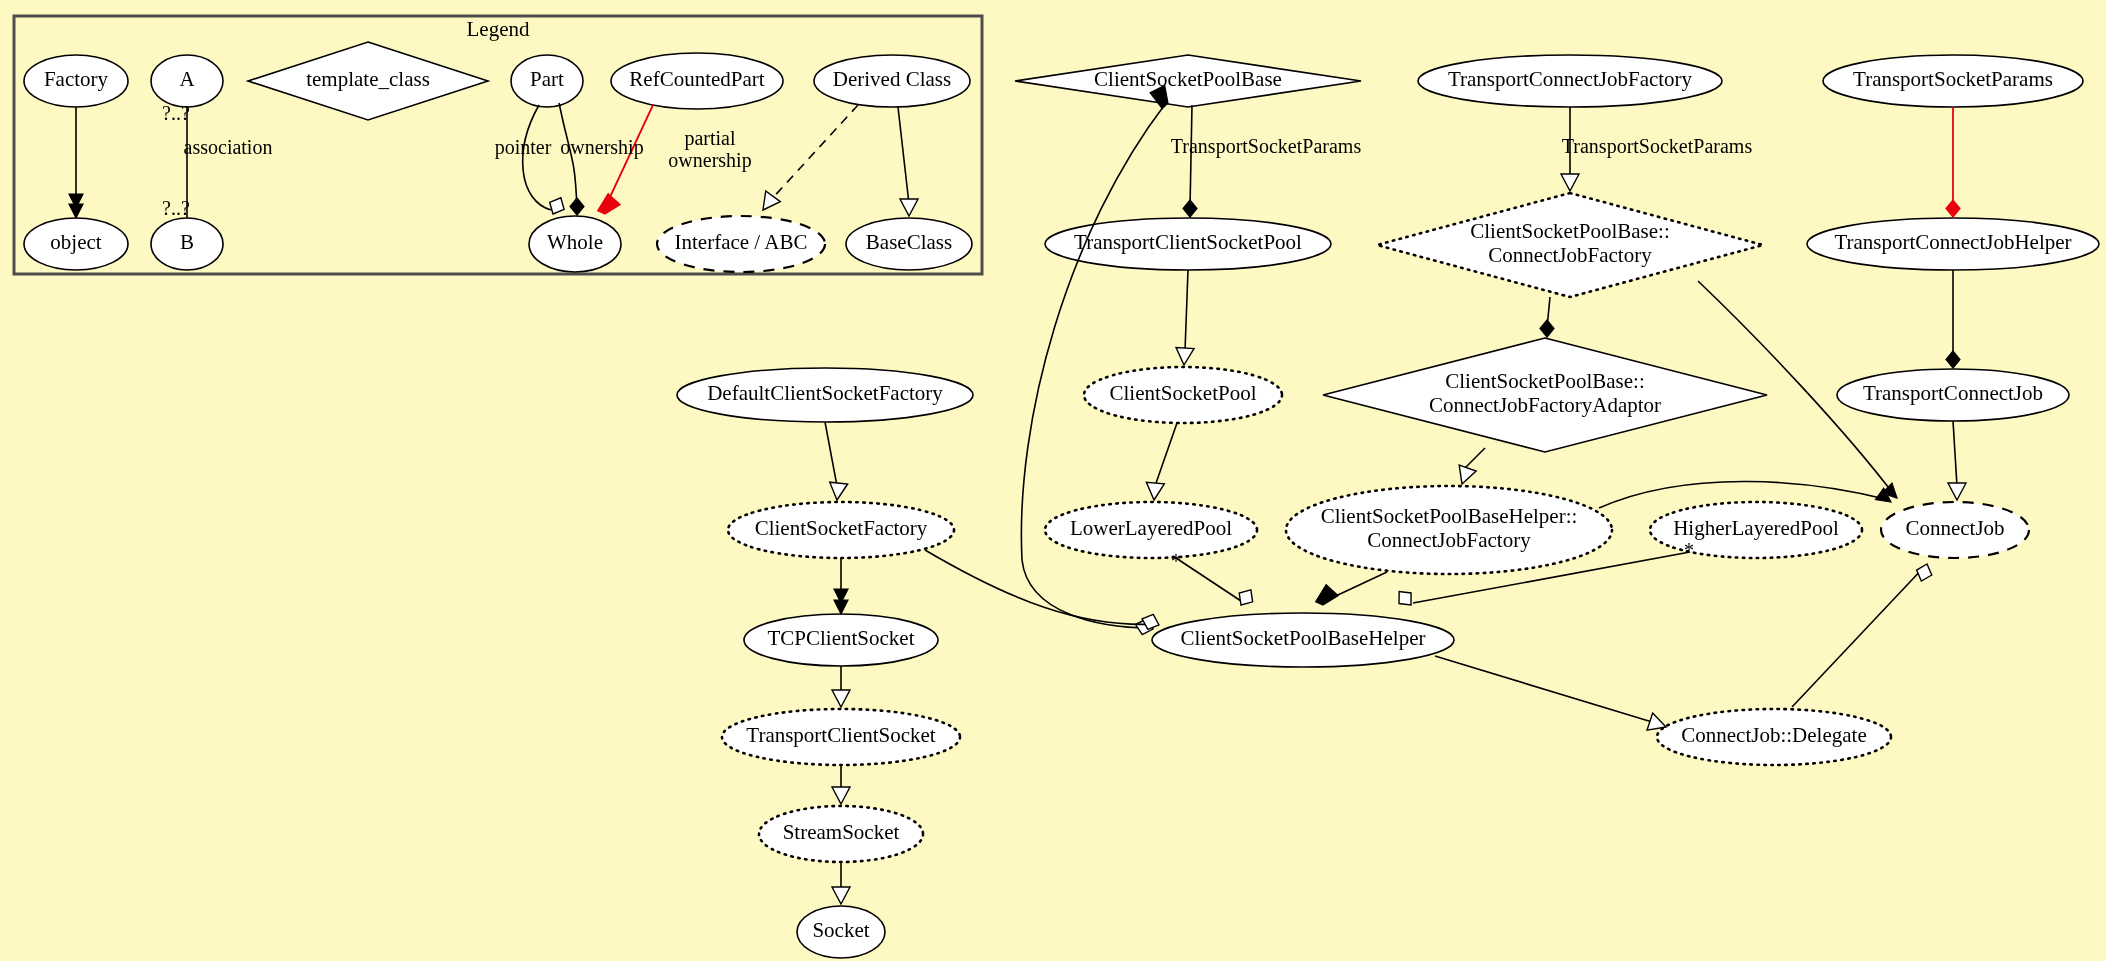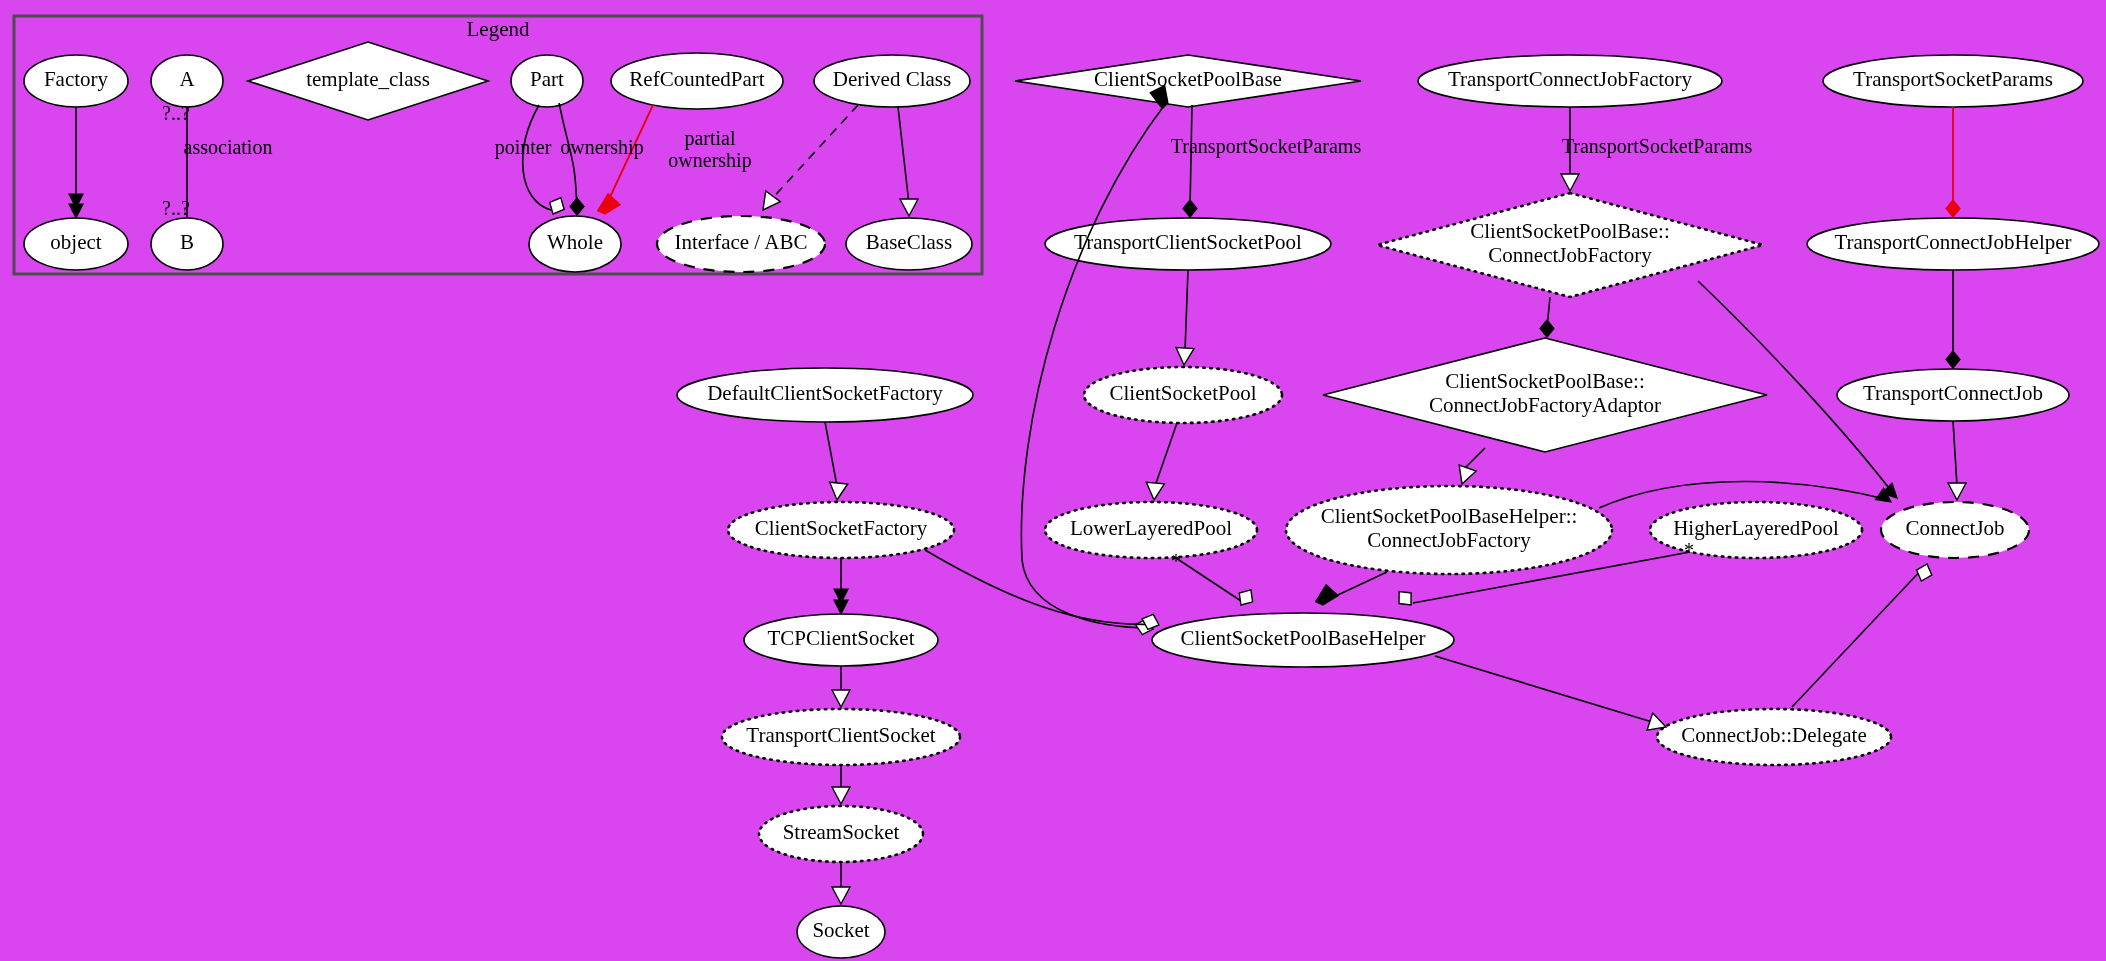--- a/index.html
+++ b/index.html
@@ -1,17 +1,17 @@
 <!DOCTYPE html>
 <html><head>
 <meta charset="utf-8">
 <style>
   html,body{margin:0;padding:0;background:#ffffff;}
   body{width:2106px;height:961px;overflow:hidden;font-family:"Liberation Serif",serif;}
-  #stage{position:relative;width:2106px;height:961px;background:#d946ef;}
+  #stage{position:relative;width:2106px;height:961px;background:#fef9c3;}
   svg{display:block;}
   text{font-family:"Liberation Serif",serif;fill:#000;}
   .nodelabel{font-size:21px;text-anchor:middle;dominant-baseline:middle;}
   .edgelabel{font-size:20px;text-anchor:middle;dominant-baseline:middle;}
   .legendtitle{font-size:21px;text-anchor:middle;dominant-baseline:middle;}
   .shape-solid{fill:#fff;stroke:#000;stroke-width:1.6;}
   .shape-dotted{fill:#fff;stroke:#000;stroke-width:2.6;stroke-dasharray:1.5 5.5;stroke-linecap:round;}
   .shape-dashed{fill:#fff;stroke:#000;stroke-width:2.2;stroke-dasharray:11 9;}
   .edge{fill:none;stroke:#000;stroke-width:1.6;}
   .edge-dashed{fill:none;stroke:#000;stroke-width:1.6;stroke-dasharray:9 7;}

